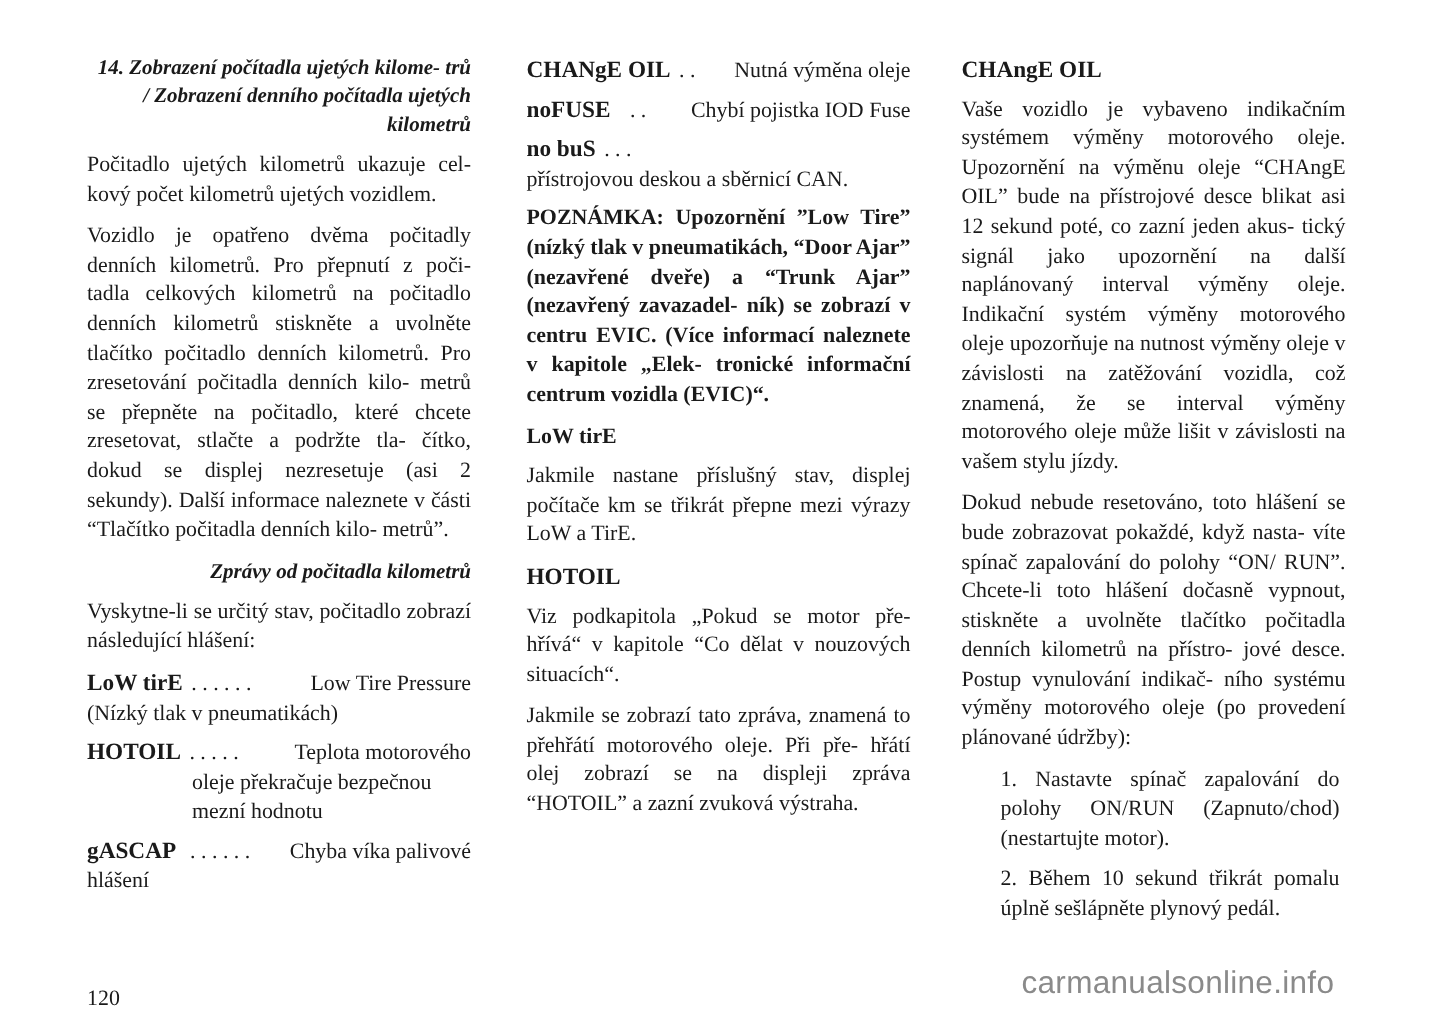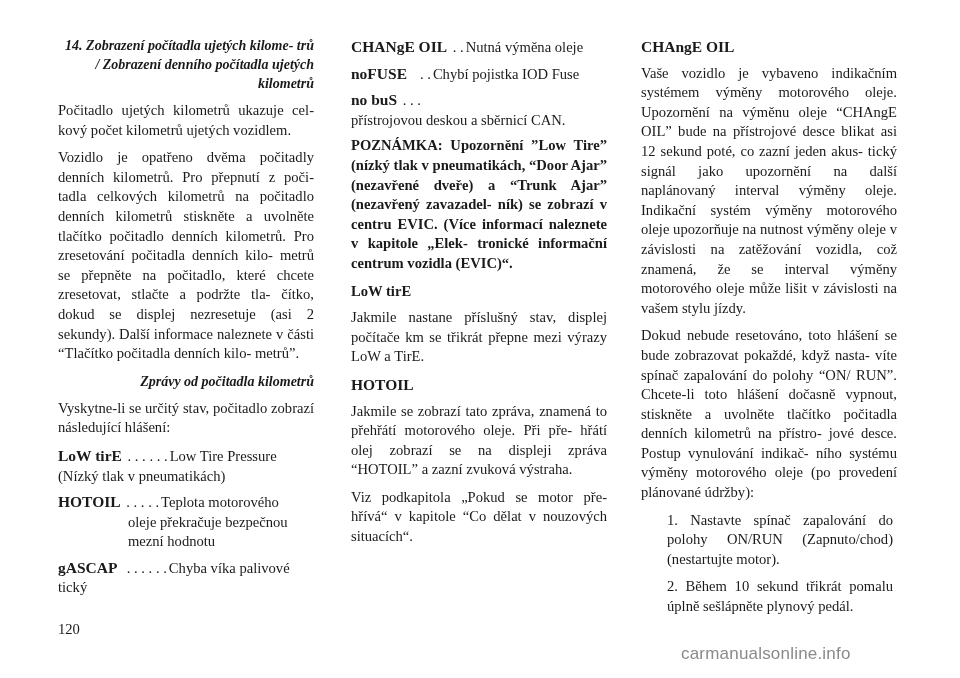--- a/index.html
+++ b/index.html
@@ -11,27 +11,27 @@
   #col1 { left: 58px; }
   #col2 { left: 351px; top: 37px; }
   #col3 { left: 641px; top: 37px; }
   p { margin: 0 0 8px 0; text-align: justify; hyphens: manual; }
   .h-ital { font-style: italic; font-weight: bold; font-size: 14px; line-height: 19px; margin-bottom: 8px; text-align: right; }
   .head { font-weight: bold; font-size: 15.5px; margin: 0 0 7px 0; }
   .entry { margin-bottom: 6px; }
   .entry .row { display: flex; align-items: baseline; }
   .entry .code { font-weight: bold; font-size: 15.5px; white-space: pre; }
   .entry .dots { white-space: pre; padding: 0 2px; }
-  .entry .desc { flex: 1; text-align: left; }
+  .entry .desc { flex: 1; text-align: right; }
   .entry .cont { text-align: left; }
   .note { font-weight: bold; text-align: justify; }
   ol.steps { list-style: none; margin: 4px; padding-left: 22px; }
   ol.steps li { margin-bottom: 8px; text-align: justify; }
-  .pageno { position: absolute; left: 58px; top: 621px; font-size: 14.6px; }
-  .watermark { position: absolute; left: 681px; top: 644px; font-family: "Liberation Sans", "DejaVu Sans", sans-serif; font-size: 17px; color: #8a8a8a; letter-spacing: 0.2px; }
+  .pageno { position: absolute; left: 58px; top: 658px; font-size: 14.6px; }
+  .watermark { position: absolute; left: 681px; top: 644px; font-family: "Liberation Sans", "DejaVu Sans", sans-serif; font-size: 21px; color: #8a8a8a; letter-spacing: 0.2px; }
 </style>
 </head>
 <body>
 
 <div id="col1" class="col">
   <p class="h-ital">14.  Zobrazení počítadla ujetých kilome- trů / Zobrazení denního počítadla ujetých kilometrů</p>
   <p>Počitadlo ujetých kilometrů ukazuje cel- kový počet kilometrů ujetých vozidlem.</p>
   <p>Vozidlo je opatřeno dvěma počitadly denních kilometrů. Pro přepnutí z poči- tadla celkových kilometrů na počitadlo denních kilometrů stiskněte a uvolněte tlačítko počitadlo denních kilometrů. Pro zresetování počitadla denních kilo- metrů se přepněte na počitadlo, které chcete zresetovat, stlačte a podržte tla- čítko, dokud se displej nezresetuje (asi 2 sekundy). Další informace naleznete v části “Tlačítko počitadla denních kilo- metrů”.</p>
   <p class="h-ital">Zprávy od počitadla kilometrů</p>
   <p>Vyskytne-li se určitý stav, počitadlo zobrazí následující hlášení:</p>
@@ -51,21 +51,21 @@
       <span class="desc">Teplota motorového</span>
     </div>
     <div class="cont" style="padding-left:70px;">oleje překračuje bezpečnou mezní hodnotu</div>
   </div>
   <div class="entry">
     <div class="row">
       <span class="code">gASCAP</span>
       <span class="dots">  . . . . . .</span>
       <span class="desc">Chyba víka palivové</span>
     </div>
-    <div class="cont">tický</div>
+    <div class="cont">hlášení</div>
   </div>
 </div>
 
 <div id="col2" class="col">
   <div class="entry">
     <div class="row">
       <span class="code">CHANgE OIL</span>
       <span class="dots"> . .</span>
       <span class="desc">Nutná výměna oleje</span>
     </div>
@@ -82,22 +82,22 @@
       <span class="code">no buS</span>
       <span class="dots"> . . .</span>
     </div>
     <div class="cont">přístrojovou deskou a sběrnicí CAN.</div>
   </div>
 
   <p class="note">POZNÁMKA: Upozornění ”Low Tire” (nízký tlak v pneumatikách, “Door Ajar” (nezavřené dveře) a “Trunk Ajar” (nezavřený zavazadel- ník) se zobrazí v centru EVIC. (Více informací naleznete v kapitole „Elek- tronické informační centrum vozidla (EVIC)“.</p>
   <p class="head" style="font-size:14.6px;">LoW tirE</p>
   <p>Jakmile nastane příslušný stav, displej počítače km se třikrát přepne mezi výrazy LoW a TirE.</p>
   <p class="head">HOTOIL</p>
+  <p>Viz podkapitola „Pokud se motor pře- hřívá“ v kapitole “Co dělat v nouzových situacích“.</p>
   <p>Jakmile se zobrazí tato zpráva, znamená to přehřátí motorového oleje. Při pře- hřátí olej zobrazí se na displeji zpráva “HOTOIL” a zazní zvuková výstraha.</p>
-  <p>Viz podkapitola „Pokud se motor pře- hřívá“ v kapitole “Co dělat v nouzových situacích“.</p>
 </div>
 
 <div id="col3" class="col">
   <p class="head">CHAngE OIL</p>
   <p>Vaše vozidlo je vybaveno indikačním systémem výměny motorového oleje. Upozornění na výměnu oleje “CHAngE OIL” bude na přístrojové desce blikat asi 12 sekund poté, co zazní jeden akus- tický signál jako upozornění na další naplánovaný interval výměny oleje. Indikační systém výměny motorového oleje upozorňuje na nutnost výměny oleje v závislosti na zatěžování vozidla, což znamená, že se interval výměny motorového oleje může lišit v závislosti na vašem stylu jízdy.</p>
   <p>Dokud nebude resetováno, toto hlášení se bude zobrazovat pokaždé, když nasta- víte spínač zapalování do polohy “ON/ RUN”. Chcete-li toto hlášení dočasně vypnout, stiskněte a uvolněte tlačítko počitadla denních kilometrů na přístro- jové desce. Postup vynulování indikač- ního systému výměny motorového oleje (po provedení plánované údržby):</p>
   <ol class="steps">
     <li>1. Nastavte spínač zapalování do polohy ON/RUN (Zapnuto/chod) (nestartujte motor).</li>
     <li>2. Během 10 sekund třikrát pomalu úplně sešlápněte plynový pedál.</li>
   </ol>

